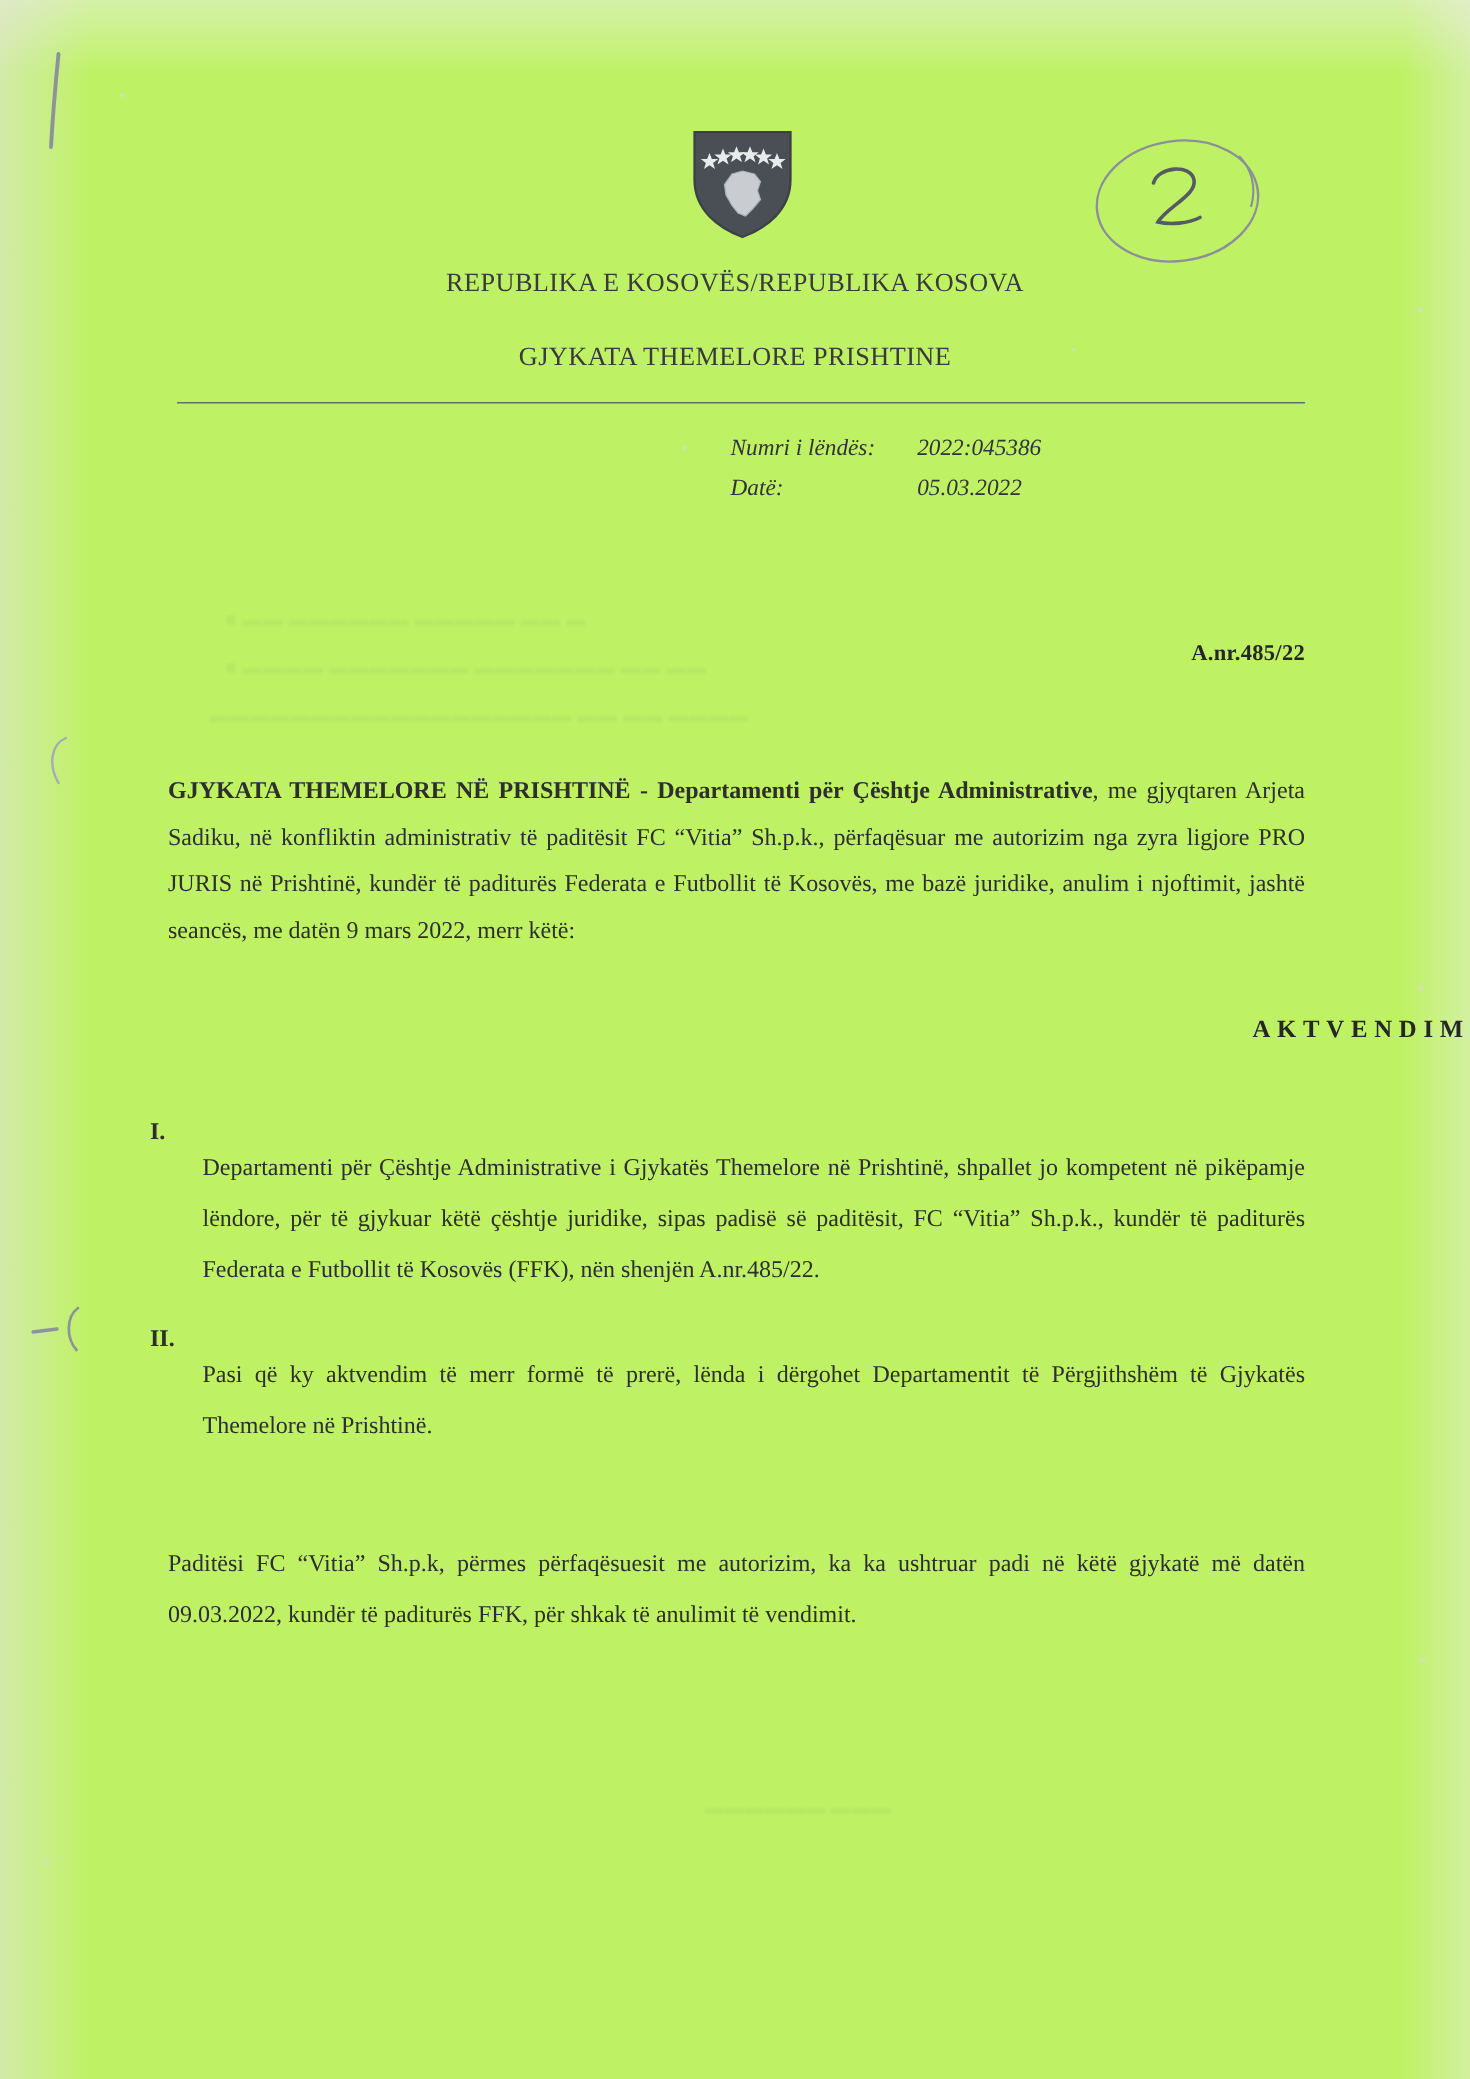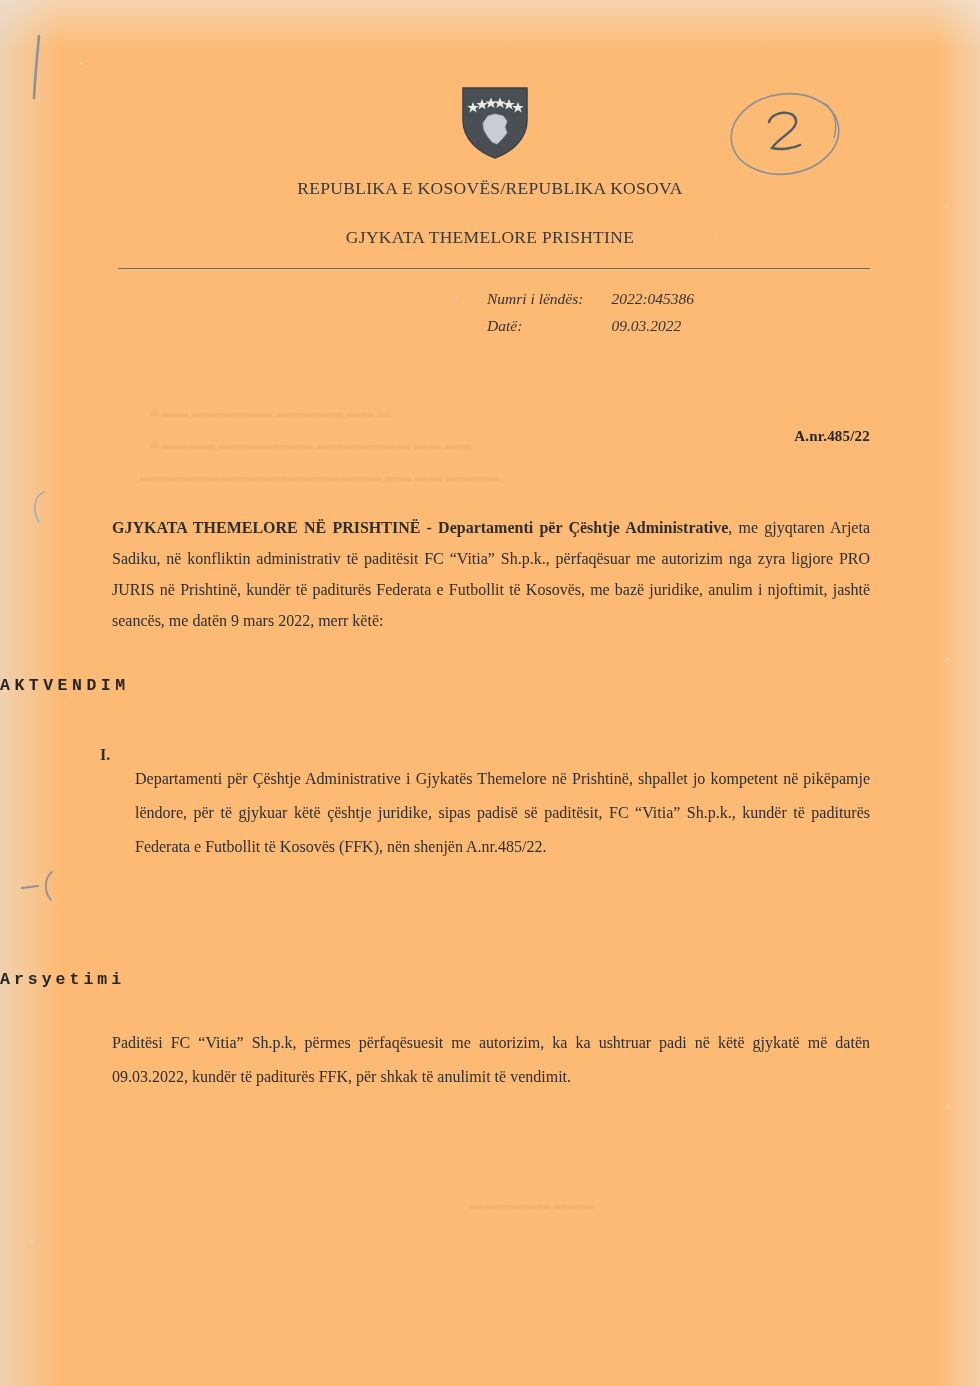--- a/index.html
+++ b/index.html
@@ -6,21 +6,21 @@
     margin: 0;
     padding: 0;
     background: #fff;
   }
 
   #page {
     position: relative;
     width: 980px;
     height: 1386px;
     margin: 0 auto;
-    background: #fdba74;
+    background: #bef264;
     overflow: hidden;
     font-family: "Liberation Serif", "DejaVu Serif", serif;
     color: #2b2b2b;
   }
 
   
   .paper-tone {
     position: absolute;
     inset: 0;
     background:
@@ -122,24 +122,23 @@
     line-height: 31px;
     text-align: justify;
     color: #2e2e2e;
   }
   #intro-para { top: 512px; }
   #intro-para .lead { font-weight: bold; }
 
   .center-heading {
     position: absolute;
     width: 100%;
-    text-align: left;
+    text-align: right;
     font-weight: bold;
     color: #262626;
-    font-family: Liberation Mono, monospace;
   }
   #aktvendim-heading {
     top: 676px;
     font-size: 16.5px;
     letter-spacing: 4.5px;
   }
   #arsyetimi-heading {
     top: 970px;
     font-size: 16.5px;
     letter-spacing: 4px;
@@ -252,36 +251,39 @@
   <div class="rule"></div>
 
   <table class="meta">
     <tbody>
         <tr>
       <td class="k">Numri i lëndës:</td>
       <td class="v">2022:045386</td>
     </tr>
     <tr>
       <td class="k">Datë:</td>
-      <td class="v">09.03.2022</td>
+      <td class="v">05.03.2022</td>
     </tr>
   </tbody>
     </table>
 
   <div id="case-ref">A.nr.485/22</div>
 
   <div class="body-block" id="intro-para">
     <span class="lead">GJYKATA THEMELORE NË PRISHTINË - Departamenti për Çështje Administrative</span><span>, me gjyqtaren Arjeta Sadiku, në konfliktin administrativ  të  paditësit FC “Vitia” Sh.p.k., përfaqësuar me autorizim nga zyra ligjore PRO JURIS në Prishtinë, kundër të paditurës Federata e Futbollit të Kosovës, me bazë juridike, anulim i njoftimit, jashtë seancës, me datën 9 mars 2022, merr këtë:</span>
   </div>
 
   <div class="center-heading" id="aktvendim-heading">AKTVENDIM</div>
 
   <div class="clause" id="clause-1">
     <span class="num">I.</span>
     <span class="txt">Departamenti për Çështje Administrative i Gjykatës Themelore në Prishtinë, shpallet jo kompetent në pikëpamje lëndore, për të gjykuar këtë çështje juridike, sipas padisë së paditësit, FC “Vitia” Sh.p.k., kundër të paditurës Federata e Futbollit të Kosovës (FFK), nën shenjën A.nr.485/22.</span>
   </div>
 
-
-  <div class="center-heading" id="arsyetimi-heading">Arsyetimi</div>
+  <div class="clause" id="clause-2">
+    <span class="num">II.</span>
+    <span class="txt">Pasi që ky aktvendim të merr formë të prerë, lënda i dërgohet Departamentit të Përgjithshëm të Gjykatës Themelore në Prishtinë.</span>
+  </div>
+
 
   <div class="body-block" id="closing-para">Paditësi FC “Vitia” Sh.p.k, përmes përfaqësuesit me autorizim, ka  ka ushtruar padi në këtë gjykatë më datën 09.03.2022,  kundër të paditurës FFK, për shkak të anulimit të vendimit.</div>
 
 </div>
 
 </body></html>

